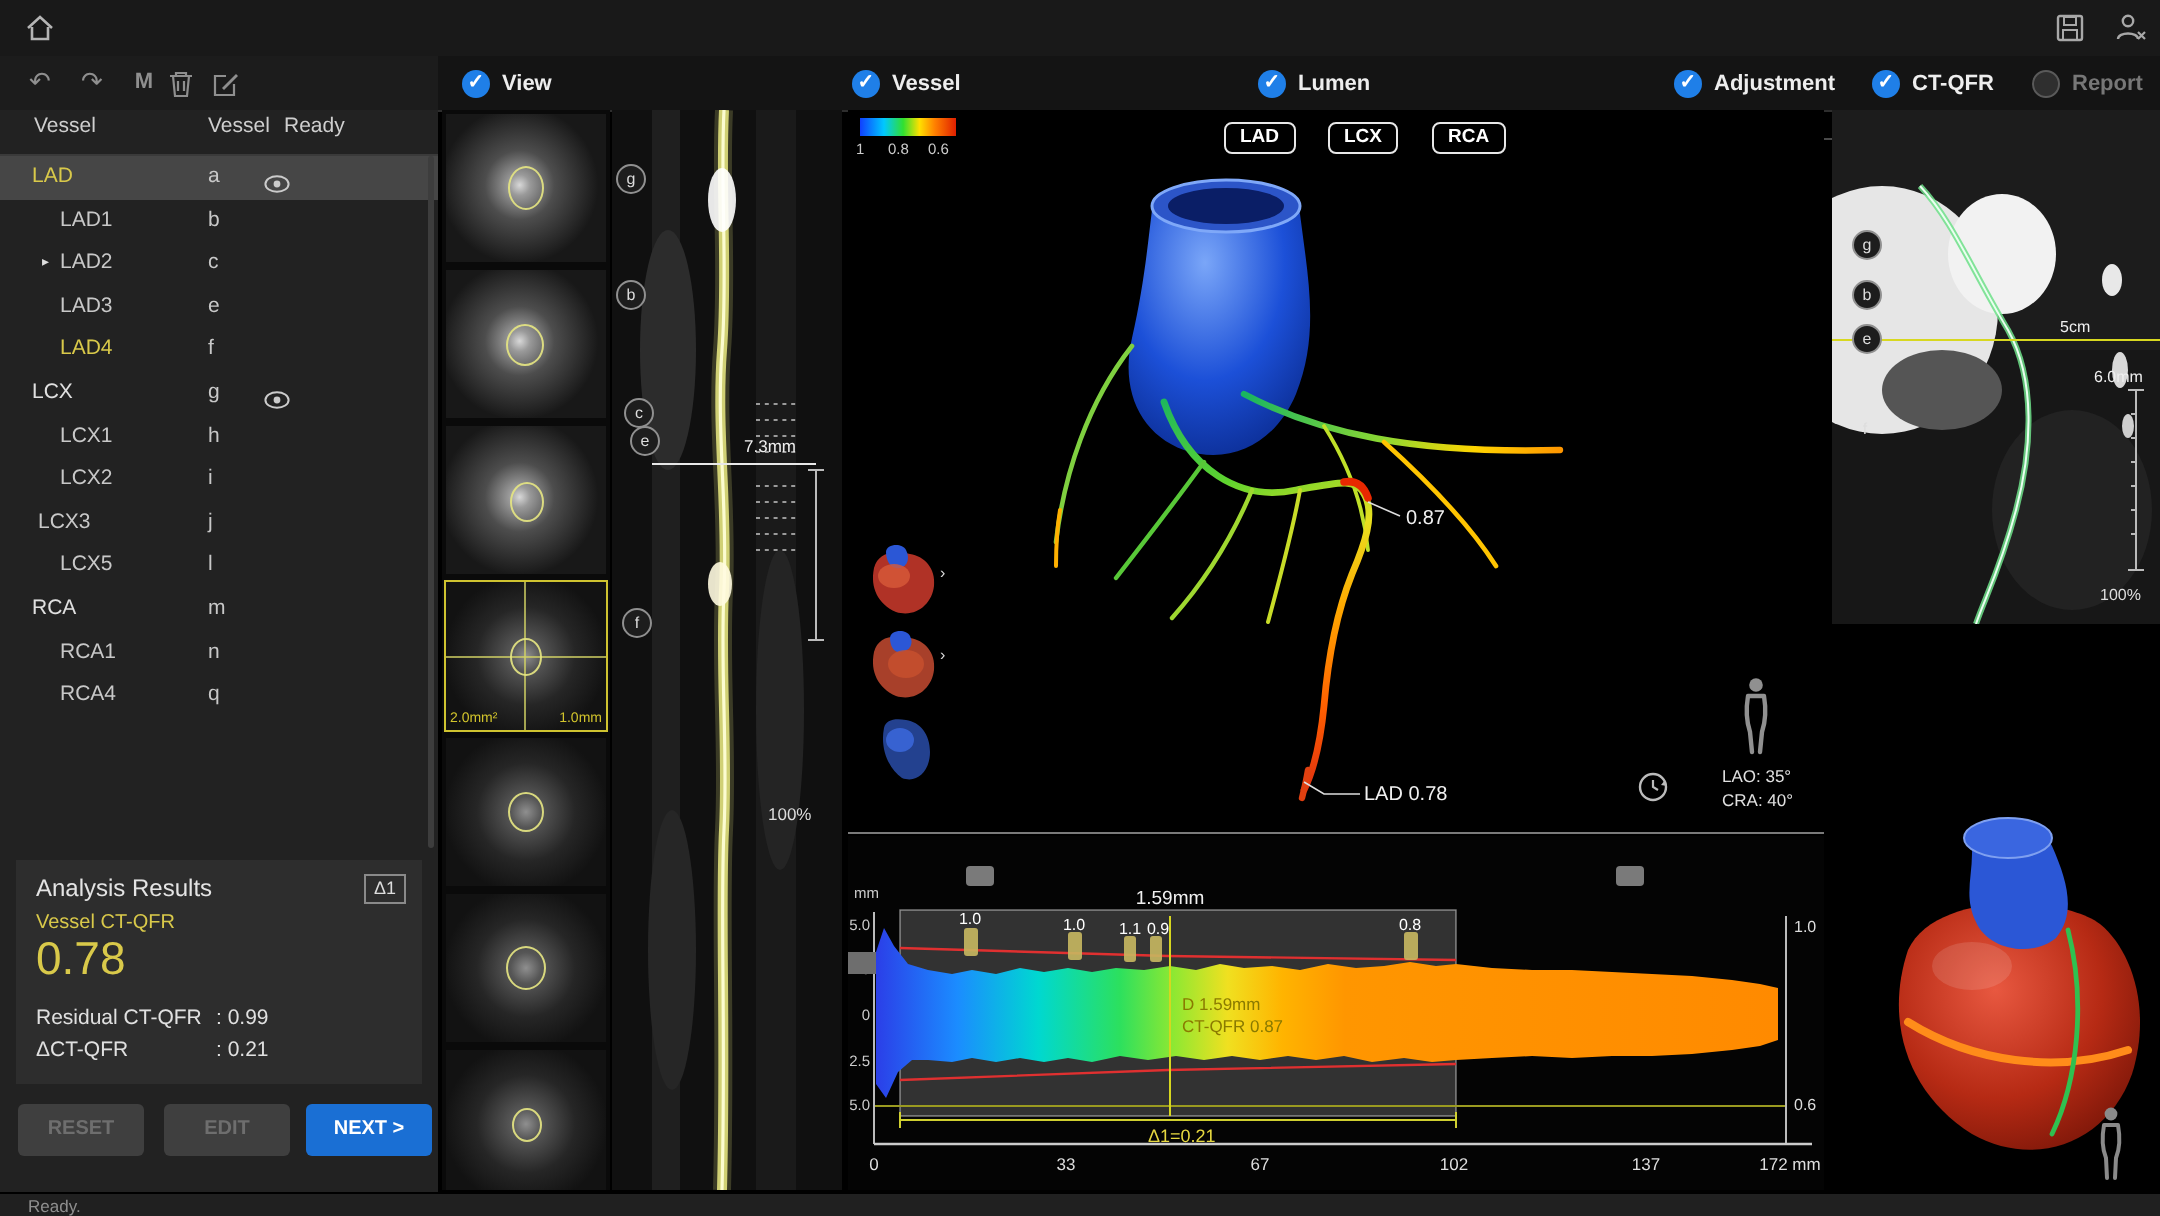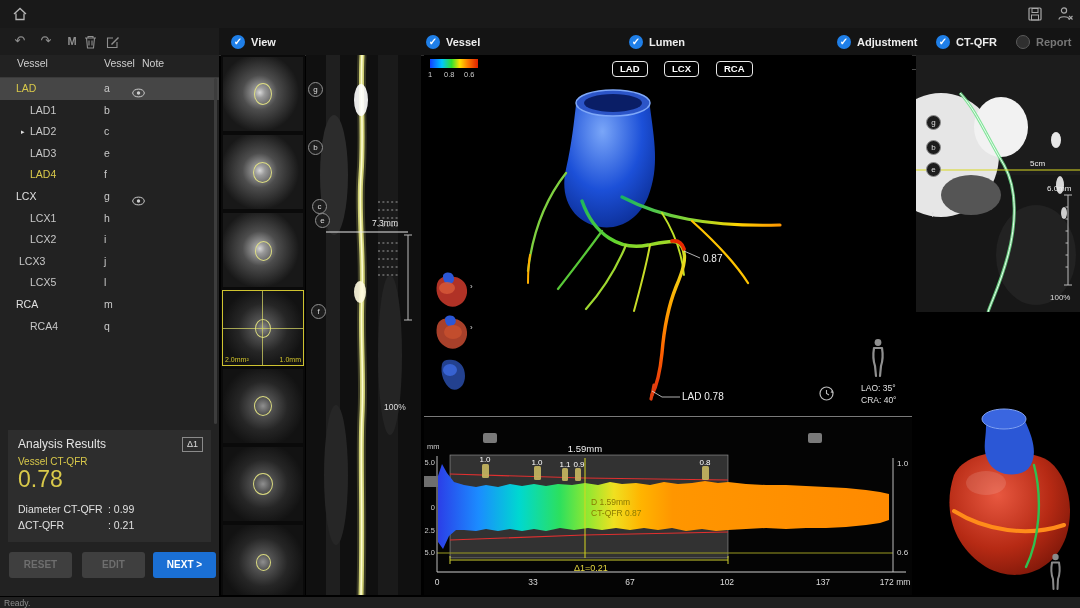--- a/index.html
+++ b/index.html
@@ -133,21 +133,21 @@
     <div class="step" style="left:790px">
       <span class="chk off"></span>
       <span class="steplbl dim">Report</span>
     </div>
   </div>
 
   <div class="abs" id="sidebar">
     <div id="vhead">
       <span class="abs" style="left:17px">Vessel</span>
       <span class="abs" style="left:104px">Vessel</span>
-      <span class="abs" style="left:142px">Note</span>
+      <span class="abs" style="left:142px">Ready</span>
     </div>
     <div id="vrows">
       <div class="vrow sel">
         <span class="nm" style="left:16px;color:#d9c94a">LAD</span>
         <span class="vstate">a</span>
         <span class="veye">
           <svg width="13" height="10" viewBox="0 0 13 10">
               <ellipse cx="6.5" cy="5" rx="5.8" ry="3.9" fill="none" stroke="#ccc" stroke-width="1"></ellipse>
               <circle cx="6.5" cy="5" r="1.7" fill="#ccc"></circle>
             </svg>
@@ -194,32 +194,36 @@
       </div>
       <div class="vrow">
         <span class="nm" style="left:30px">LCX5</span>
         <span class="vstate">l</span>
       </div>
       <div class="vrow">
         <span class="nm" style="left:16px;color:#e0e0e0">RCA</span>
         <span class="vstate">m</span>
       </div>
       <div class="vrow">
+        <span class="nm" style="left:30px">RCA1</span>
+        <span class="vstate">n</span>
+      </div>
+      <div class="vrow">
         <span class="nm" style="left:30px">RCA4</span>
         <span class="vstate">q</span>
       </div>
     </div>
     <div class="abs" id="sbscroll"></div>
 
     <div class="abs" id="apanel">
       <div class="abs" style="left:10px;top:7px;font-size:12px;color:#e4e4e4">Analysis Results</div>
       <div class="abadge">Δ1</div>
       <div class="abs" style="left:10px;top:26px;font-size:10px;color:#d9c94a">Vessel CT-QFR</div>
       <div class="abs" style="left:10px;top:36px;font-size:23px;color:#d9c94a">0.78</div>
-      <div class="abs" style="left:10px;top:73px;font-size:10.5px;color:#e0e0e0">Diameter CT-QFR</div>
+      <div class="abs" style="left:10px;top:73px;font-size:10.5px;color:#e0e0e0">Residual CT-QFR</div>
       <div class="abs" style="left:100px;top:73px;font-size:10.5px;color:#e0e0e0">: 0.99</div>
       <div class="abs" style="left:10px;top:89px;font-size:10.5px;color:#e0e0e0">ΔCT-QFR</div>
       <div class="abs" style="left:100px;top:89px;font-size:10.5px;color:#e0e0e0">: 0.21</div>
     </div>
 
     <div class="btn" style="left:9px">RESET</div>
     <div class="btn" style="left:82px">EDIT</div>
     <div class="btn primary" style="left:153px">NEXT &gt;</div>
   </div>
 
@@ -527,16 +531,16 @@
       <path d="M118,150 C127,185 123,225 110,252" fill="none" stroke="#30c050" stroke-width="2.4" stroke-linecap="round"></path>
       <ellipse cx="70" cy="168" rx="20" ry="12" fill="#ffffff" opacity="0.12"></ellipse>
     </svg>
     <svg class="abs" style="left:132px;top:238px" width="15" height="38" viewBox="0 0 15 38">
       <circle cx="7.5" cy="4" r="3.2" fill="#8a8a8a"></circle>
       <path d="M4,9.5 C3,15 3,21 5,26 L5.5,36 M11,9.5 C12,15 12,21 10,26 L9.5,36 M4,9.5 H11" fill="none" stroke="#8a8a8a" stroke-width="2" stroke-linecap="round"></path>
     </svg>
   </div>
 
   <div class="abs" id="statusbar">
-    <span class="abs" style="left:4px">Ready.</span>
+    <span class="abs" style="left:14px">Ready.</span>
   </div>
 
 </div>
 
 </body></html>

